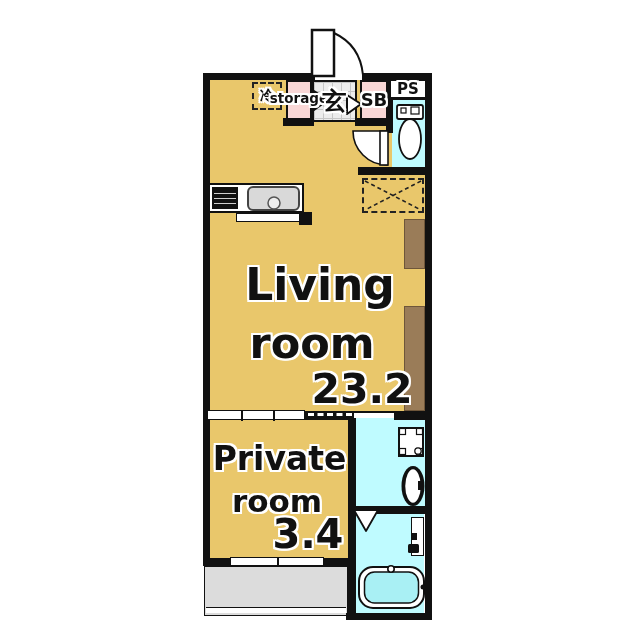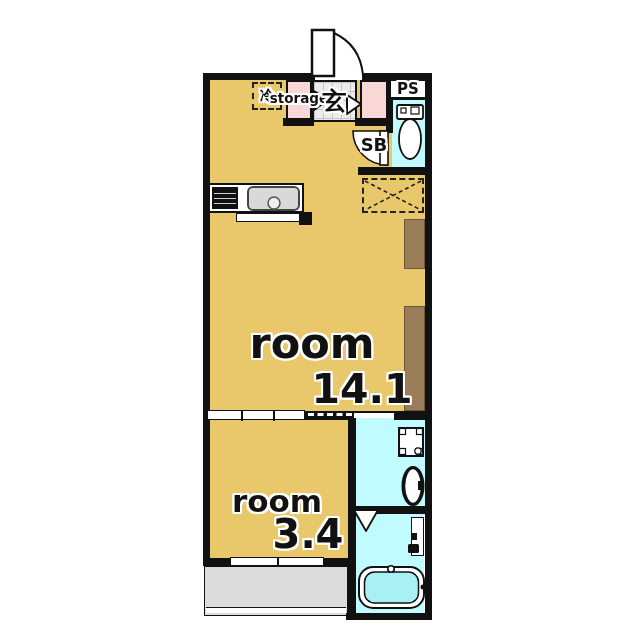--- a/index.html
+++ b/index.html
@@ -110,22 +110,24 @@
 
     <rect x="359" y="567" width="65" height="41" rx="14" fill="#fff" stroke="#111" stroke-width="2"></rect>
     <rect x="364.5" y="572" width="54" height="31" rx="10" fill="#A9F0F4" stroke="#111" stroke-width="1.5"></rect>
     <circle cx="391" cy="569" r="3.2" fill="#fff" stroke="#111" stroke-width="1.6"></circle>
     <circle cx="423" cy="587" r="2.5" fill="#111"></circle>
   </svg>
 
   <div class="lbl" style="left:252px;top:82px;width:30px;height:28px;font-size:14px;font-style:normal;">冷</div>
   <div class="lbl" style="left:264px;top:86px;width:70px;height:24px;font-size:13.5px;">storage</div>
   <div class="lbl" style="left:312px;top:80px;width:45px;height:42px;font-size:24px;font-style:normal;">玄</div>
-  <div class="lbl" style="left:352px;top:86px;width:44px;height:26px;font-size:18px;margin-top:45px;">SB</div>
+  <div class="lbl" style="left:352px;top:86px;width:44px;height:26px;font-size:18px;">SB</div>
   <div class="lbl" style="left:388px;top:78px;width:40px;height:22px;font-size:15px;text-align:center;">PS</div>
 
+  <div class="lbl" style="left:230px;top:258px;width:180px;height:52px;font-size:44px;">Living</div>
   <div class="lbl" style="left:222px;top:318px;width:180px;height:50px;font-size:43px;">room</div>
-  <div class="lbl" style="left:282px;top:366px;width:160px;height:46px;font-size:41px;">14.1</div>
+  <div class="lbl" style="left:282px;top:366px;width:160px;height:46px;font-size:41px;">23.2</div>
 
+  <div class="lbl" style="left:212px;top:438px;width:135px;height:40px;font-size:33px;">Private</div>
   <div class="lbl" style="left:212px;top:482px;width:130px;height:38px;font-size:31px;">room</div>
   <div class="lbl" style="left:240px;top:512px;width:136px;height:44px;font-size:40px;">3.4</div>
 
 </div>
 
 </body></html>

